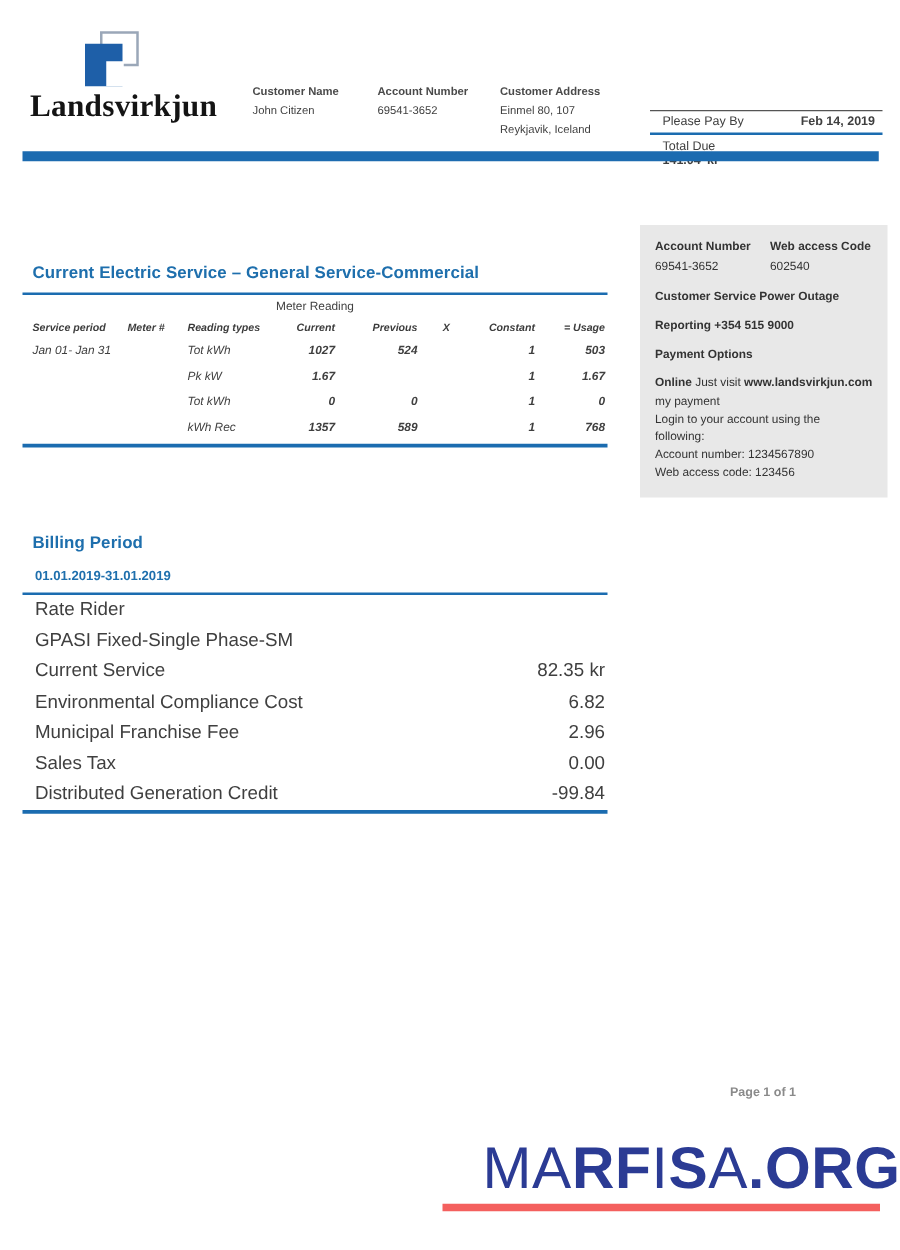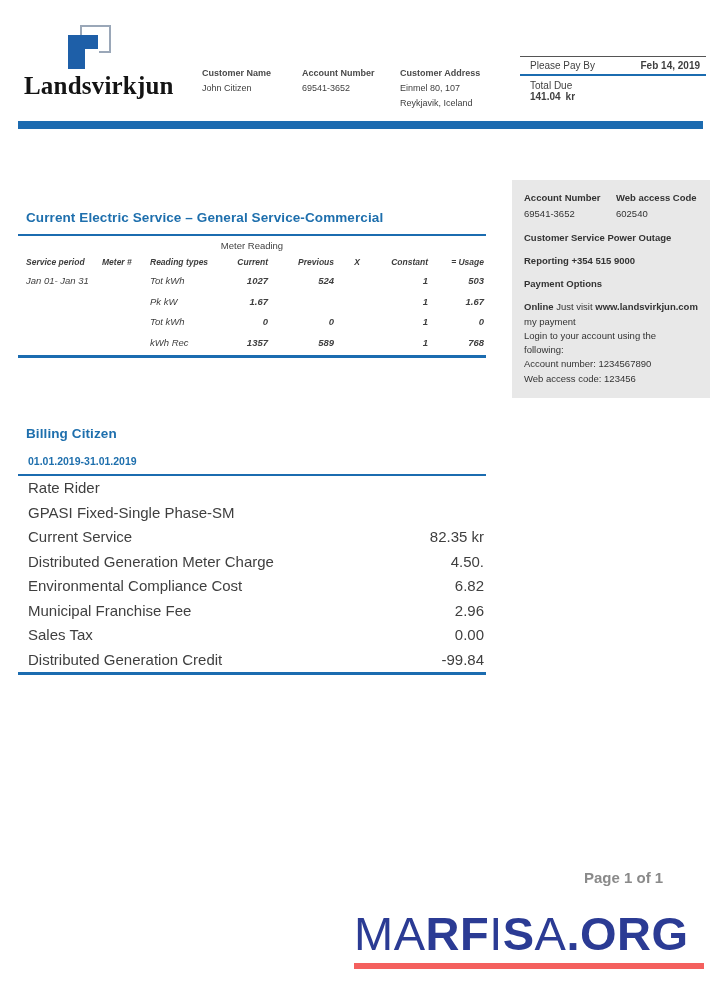--- a/index.html
+++ b/index.html
@@ -11,21 +11,21 @@
   .logo{position:absolute;left:24px;top:23px;width:160px;}
   .logo-mark{position:relative;width:44px;height:48px;margin-left:44px;}
   .lm-outline{position:absolute;left:12px;top:2px;width:27px;height:24px;border:2px solid #9aa7b8;background:#fff;}
   .lm-blue{position:absolute;left:0;top:12px;width:30px;height:34px;background:#1e5fa8;}
   .lm-notch{position:absolute;left:17px;top:26px;width:14px;height:20px;background:#fff;}
   .logo-text{font-family:"Liberation Serif",serif;font-weight:600;font-size:25px;color:#141414;line-height:1;margin-top:2px;letter-spacing:0.2px;}
   .cust-col{position:absolute;top:66px;font-size:9px;line-height:15px;}
   .cust-col .lbl{font-weight:700;color:#4a4a4a;}
   .col1{left:202px;} .col2{left:302px;} .col3{left:400px;width:100px;}
   .paybox{position:absolute;left:520px;top:56px;width:186px;font-size:10px;}
-  .paybox .row1{display:flex;justify-content:space-between;border-top:1px solid #555;border-bottom:2.5px solid #1b6cb0;padding:3px 6px 3px 10px;}
+  .paybox .row1{display:flex;justify-content:space-between;border-top:1px solid #555;border-bottom:2.5px solid #1b6cb0;padding:3px 6px 3px 10px;margin-top:32px;}
   .paybox .row2{display:flex;justify-content:space-between;padding:4px 6px 2px 10px;flex-direction:column;}
   .paybox .date{font-weight:600;}
   .paybox .amt{font-weight:700;}
   .paybox .cur{font-weight:700;margin-left:5px;}
   .bluebar{position:absolute;left:18px;top:121px;width:685px;height:8px;background:#1c6bb0;}
   
   .meter{position:absolute;left:18px;top:204px;width:468px;}
   .sec-title{margin:0;padding:6px 0 0 8px;font-size:13.5px;font-weight:700;color:#1e6fad;letter-spacing:0.1px;}
   .hline{height:2px;background:#1b6cb0;border:none;margin:0;}
   .meter .hline.top{margin-top:9px;}
@@ -49,23 +49,23 @@
   .billing{position:absolute;left:18px;top:420px;width:468px;}
   .billing .period{margin:14px 0 0 0;padding-left:10px;font-size:10.5px;font-weight:600;color:#1e6fad;}
   .billing .hline.top{margin-top:7px;}
   .bill-row{display:flex;justify-content:space-between;height:24.5px;line-height:24.5px;font-size:15px;}
   .bill-row .lbl{padding-left:10px;}
   .bill-row .val{padding-right:2px;}
   .billing .hline.bottom{height:3px;}
   .bill-total{text-align:right;font-size:10.5px;font-weight:600;color:#2e2e2e;margin-top:8px;padding-right:2px;}
   .bill-total .tv{margin-left:4px;}
   
-  .page-label{position:absolute;left:584px;top:869px;font-size:15px;font-weight:600;color:#8a8a8a;}
+  .page-label{position:absolute;left:584px;top:869px;font-size:10px;font-weight:600;color:#8a8a8a;}
   .watermark{position:absolute;left:354px;top:908px;width:352px;}
-  .wm-text{font-size:47px;line-height:1.1;color:#2b3b94;letter-spacing:0.5px;white-space:nowrap;}
+  .wm-text{font-size:47px;line-height:1.1;color:#2b3b94;letter-spacing:0.5px;white-space:nowrap;margin-left:32px;}
   .wm-light{font-weight:400;} .wm-bold{font-weight:800;}
   .wm-underline{width:350px;height:6px;background:#f4605e;margin-top:3px;}
 </style>
 </head>
 <body>
 
 <div class="page">
 
   <div class="logo">
     <div class="logo-mark">
@@ -176,39 +176,35 @@
       <span class="b">Online</span><span> Just visit </span><span class="b">www.landsvirkjun.com</span>
       <div>my payment</div>
       <div>Login to your account using the</div>
       <div>following:</div>
       <div>Account number: 1234567890</div>
       <div>Web access code: 123456</div>
     </div>
   </aside>
 
   <section class="billing">
-    <h2 class="sec-title">Billing Citizen</h2>
+    <h2 class="sec-title">Billing Period</h2>
     <div class="period">01.01.2019-31.01.2019</div>
     <div class="hline top"></div>
 
     <div class="bill-row">
       <span class="lbl">Rate Rider</span>
       <span class="val"></span>
     </div>
     <div class="bill-row">
       <span class="lbl">GPASI Fixed-Single Phase-SM</span>
       <span class="val"></span>
     </div>
     <div class="bill-row">
       <span class="lbl">Current Service</span>
       <span class="val">82.35 kr</span>
-    </div>
-    <div class="bill-row">
-      <span class="lbl">Distributed Generation Meter Charge</span>
-      <span class="val">4.50.</span>
     </div>
     <div class="bill-row">
       <span class="lbl">Environmental Compliance Cost</span>
       <span class="val">6.82</span>
     </div>
     <div class="bill-row">
       <span class="lbl">Municipal Franchise Fee</span>
       <span class="val">2.96</span>
     </div>
     <div class="bill-row">

